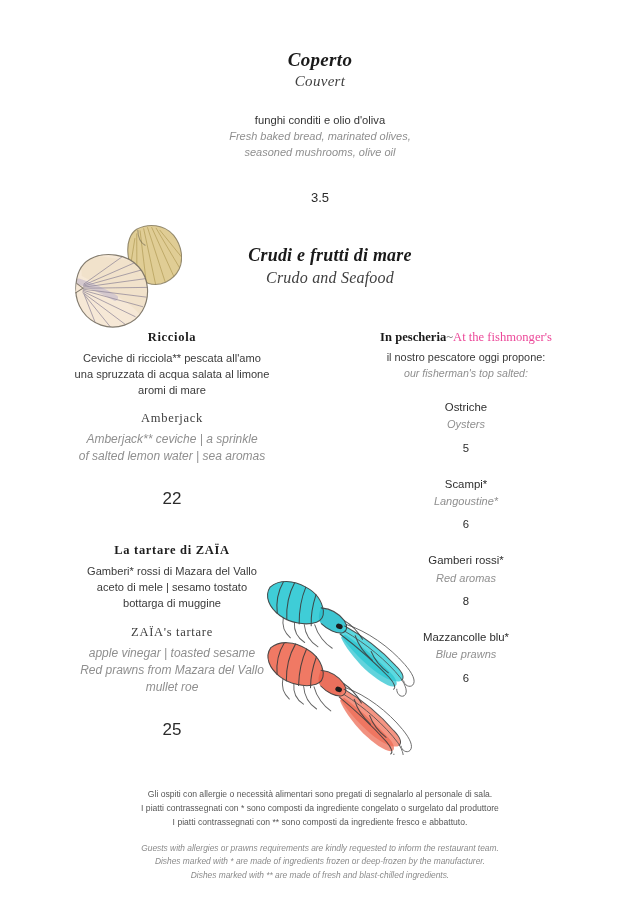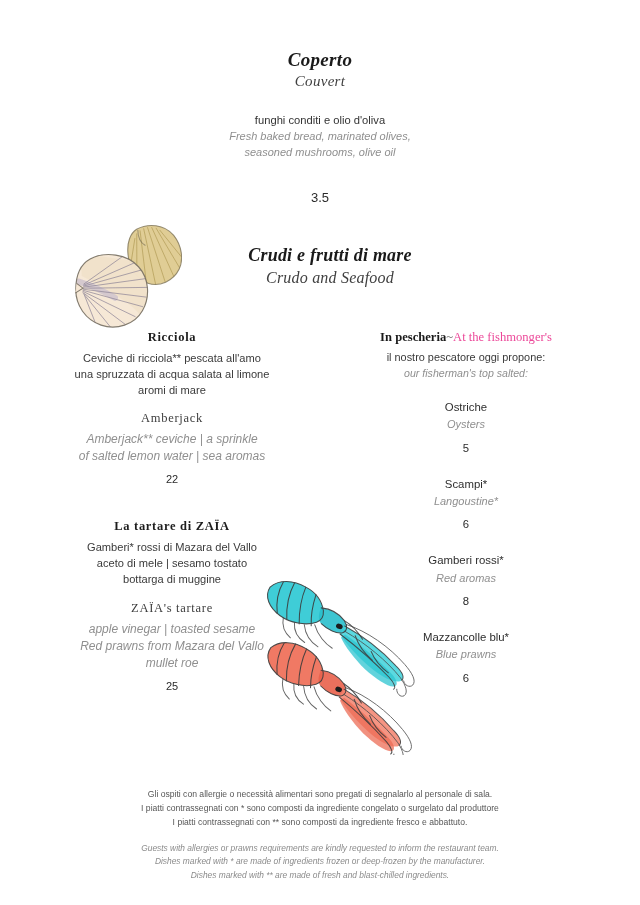--- a/index.html
+++ b/index.html
@@ -132,22 +132,22 @@
     margin-top: 13px;
     margin-bottom: 5px;
   }
   .dish .desc-en {
     font-size: 12px;
     line-height: 1.42;
     font-style: italic;
     color: #8f8f8f;
   }
   .dish .pr {
-    margin-top: 8px;
-    font-size: 11px;
+    margin-top: 24px;
+    font-size: 17px;
     color: #2b2b2b;
   }
 
   .gap-dish { height: 30px; }
 
   
   .fish-head {
     font-family: "Liberation Serif", serif;
     font-size: 12.6px;
     margin-bottom: 5px;

